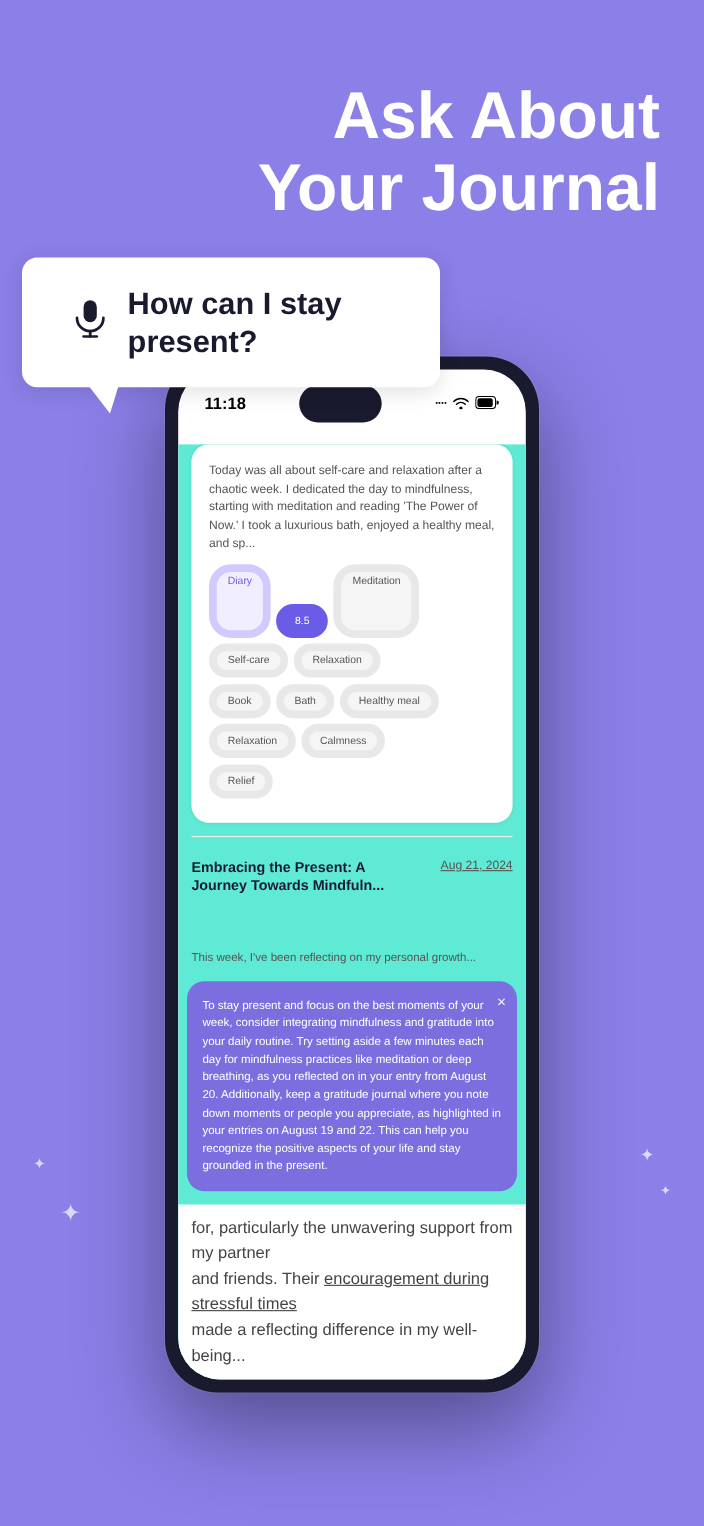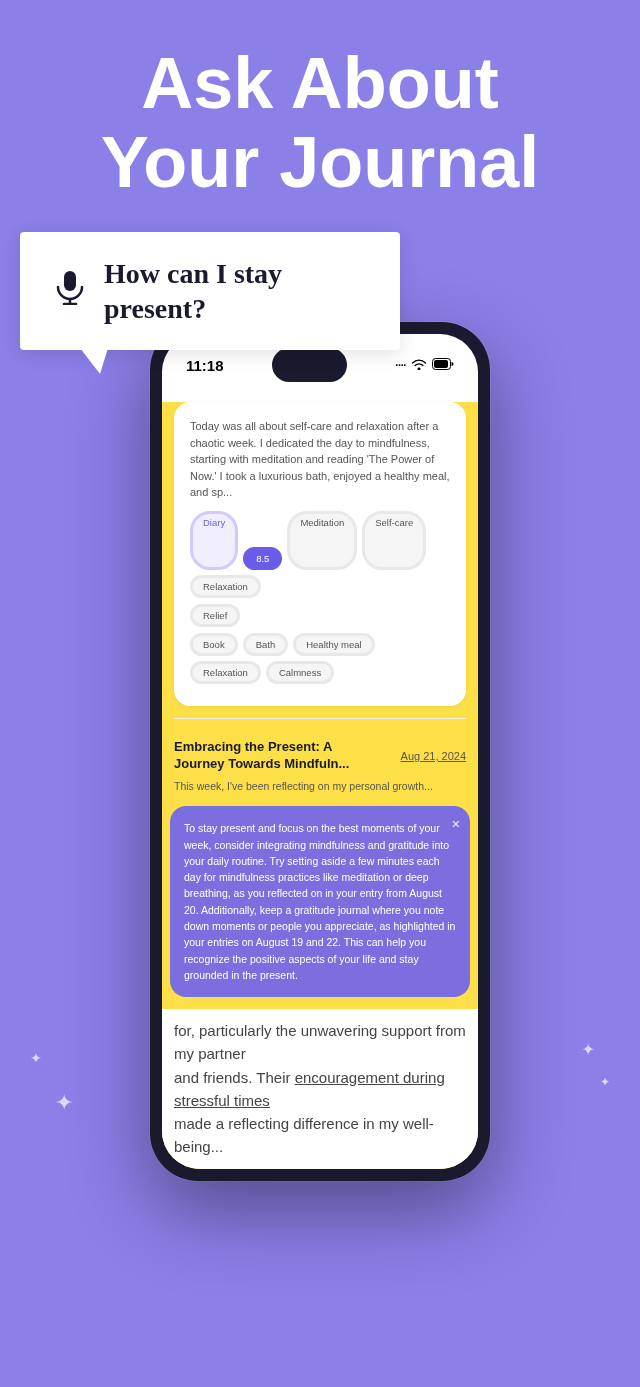--- a/index.html
+++ b/index.html
@@ -7,48 +7,47 @@
     body {
       width: 640px;
       height: 1387px;
       background-color: #8B7FE8;
       font-family: -apple-system, BlinkMacSystemFont, 'SF Pro Display', 'Helvetica Neue', Arial, sans-serif;
       overflow: hidden;
       position: relative;
     }
 
     .hero-title {
-      text-align: center;
+      text-align: right;
       color: white;
-      font-size: 72px;
+      font-size: 60px;
       font-weight: 800;
       line-height: 1.1;
-      padding: 44px 40px 30px;
+      padding: 72px 40px 30px;
     }
 
     .phone-wrapper {
       position: relative;
       width: 100%;
       display: flex;
       justify-content: center;
       align-items: flex-start;
       margin-top: 10px;
     }
 
     .speech-bubble {
       position: absolute;
       top: -10px;
       left: 20px;
       background: white;
-      border-radius: 4px;
-      padding: 24px 32px;
+      border-radius: 14px;
+      padding: 24px 44px;
       width: 380px;
       z-index: 20;
       box-shadow: 0 4px 20px rgba(0,0,0,0.12);
-      font-family: Liberation Serif, serif;
     }
 
     .speech-bubble::after {
       content: '';
       position: absolute;
       bottom: -24px;
       left: 60px;
       width: 0;
       height: 0;
       border-left: 20px solid transparent;
@@ -117,21 +116,21 @@
     .dynamic-island {
       width: 120px;
       height: 34px;
       background: #1a1a2e;
       border-radius: 20px;
       margin: 0 auto;
     }
 
     .screen-content {
       padding: 0;
-      background: #fde047;
+      background: #5eead4;
     }
 
     .journal-card {
       background: white;
       margin: 12px 12px;
       border-radius: 16px;
       padding: 16px;
       box-shadow: 0 1px 4px rgba(0,0,0,0.06);
     }
 
@@ -149,21 +148,21 @@
       margin-bottom: 6px;
     }
 
     .tag {
       padding: 3px 10px;
       border-radius: 20px;
       font-size: 9.5px;
       font-weight: 500;
       background: #f0eeff;
       color: #6B5CE7;
-      border: 3px solid #ef4444;
+      border: 7px solid #ef4444;
     }
 
     .tag.diary {
       background: #f0eeff;
       color: #6B5CE7;
       border-color: #d4c9ff;
     }
 
     .tag.score {
       background: #6B5CE7;
@@ -180,21 +179,21 @@
 
     .divider {
       height: 1px;
       background: #eee;
       margin: 8px 12px;
     }
 
     .journal-entry-header {
       display: flex;
       justify-content: space-between;
-      align-items: center;
+      align-items: flex-start;
       padding: 12px 12px 6px;
     }
 
     .entry-title {
       font-size: 13px;
       font-weight: 700;
       color: #1a1a2e;
       max-width: 180px;
       line-height: 1.3;
     }
@@ -204,20 +203,21 @@
       color: #555;
       font-weight: 500;
       text-decoration: underline;
     }
 
     .entry-body {
       font-size: 10.5px;
       color: #555;
       line-height: 1.5;
       padding: 0 12px 12px;
+      margin-top: 44px;
     }
 
     .ai-response-overlay {
       margin: 0 8px 12px;
       background: #7B6FE0;
       border-radius: 16px;
       padding: 14px 14px 14px 14px;
       position: relative;
     }
 
@@ -324,29 +324,29 @@
         <div class="journal-card">
           <p class="journal-text">Today was all about self-care and relaxation after a chaotic week. I dedicated the day to mindfulness, starting with meditation and reading 'The Power of Now.' I took a luxurious bath, enjoyed a healthy meal, and sp...</p>
           <div class="tags-row">
             <span class="tag diary">Diary</span>
             <span class="tag score">8.5</span>
             <span class="tag plain">Meditation</span>
             <span class="tag plain">Self-care</span>
             <span class="tag plain">Relaxation</span>
           </div>
           <div class="tags-row">
-            <span class="tag plain">Relief</span>
-          </div>
-          <div class="tags-row">
             <span class="tag plain">Book</span>
             <span class="tag plain">Bath</span>
             <span class="tag plain">Healthy meal</span>
             <span class="tag plain">Relaxation</span>
             <span class="tag plain">Calmness</span>
           </div>
+          <div class="tags-row">
+            <span class="tag plain">Relief</span>
+          </div>
         </div>
 
         <div class="divider"></div>
 
         <div>
           <div class="journal-entry-header">
             <div class="entry-title">Embracing the Present: A Journey Towards Mindfuln...</div>
             <div class="entry-date">Aug 21, 2024</div>
           </div>
           <div class="entry-body">This week, I've been reflecting on my personal growth...</div>

